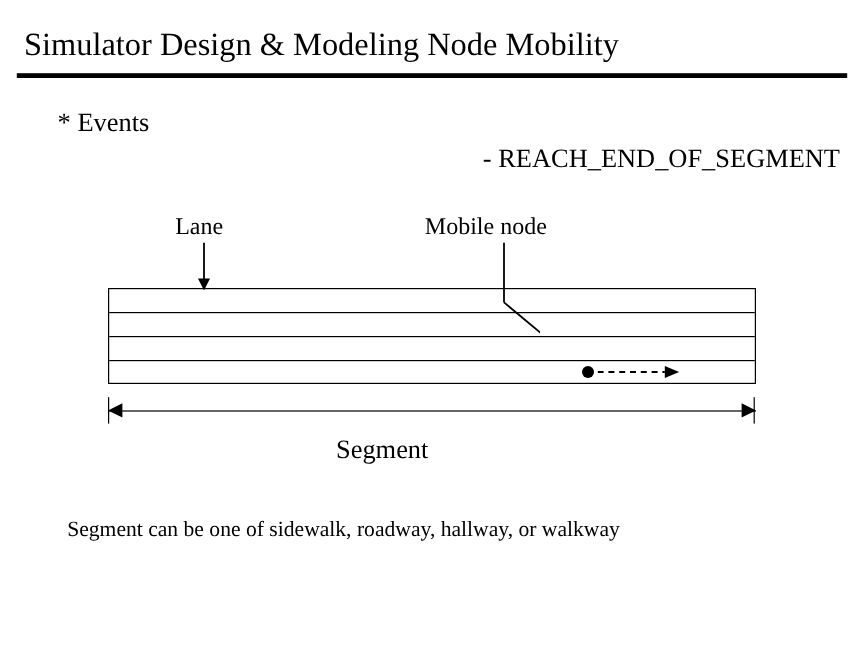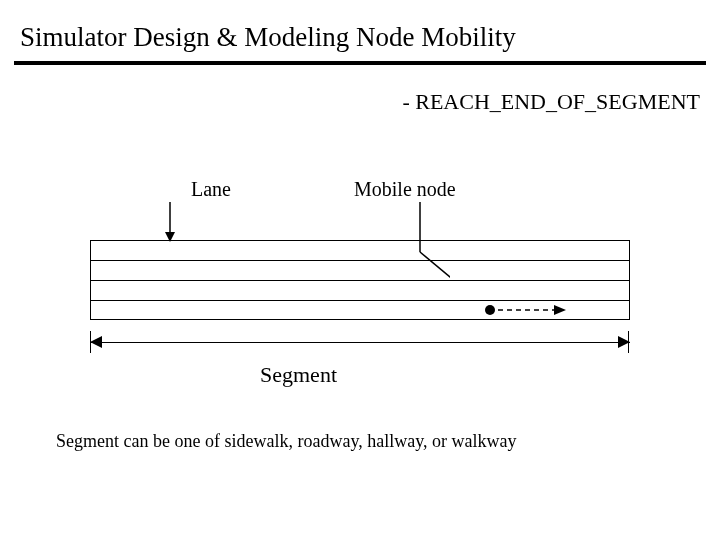--- a/index.html
+++ b/index.html
@@ -80,42 +80,44 @@
   .seg-tick {
     position: absolute;
     width: 0;
     height: 22px;
     border-left: 1.5px solid #000;
     top: 153px;
   }
   .seg-label {
     position: absolute;
     font-size: 22px;
+    margin-left: 20px;
   }
   .foot {
     position: absolute;
     left: 56px;
     top: 430px;
     font-size: 18px;
     line-height: 1.3;
   }
 </style>
 </head>
 <body>
 
 <div class="title">Simulator Design &amp; Modeling Node Mobility</div>
 <div class="title-rule"></div>
 
 <div class="bullets">
+  <div>* Events</div>
   <div class="sub">- REACH_END_OF_SEGMENT</div>
 </div>
 
 <div class="diagram">
 
-  <div class="label" style="left:56px; top:0;margin-left:45px;">Lane</div>
+  <div class="label" style="left:56px; top:0;">Lane</div>
   <svg width="20" height="40" style="position:absolute; left:70px; top:24px;">
     <line x1="10" y1="0" x2="10" y2="34" stroke="#000" stroke-width="1.5"></line>
     <polygon points="10,40 5,30 15,30" fill="#000"></polygon>
   </svg>
 
   <div class="label" style="left:264px; top:0;">Mobile node</div>
   <svg width="60" height="110" style="position:absolute; left:300px; top:24px;">
     <line x1="30" y1="0" x2="30" y2="50" stroke="#000" stroke-width="1.5"></line>
     <line x1="30" y1="50" x2="90" y2="100" stroke="#000" stroke-width="1.5"></line>
     <polygon points="95,104 82,100 88,92" fill="#000"></polygon>

